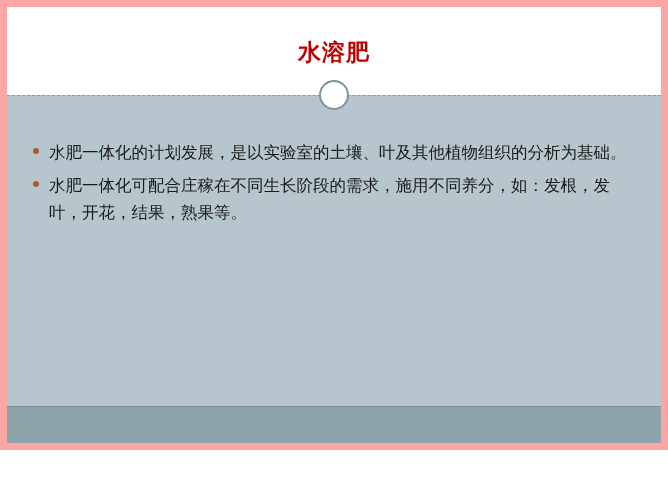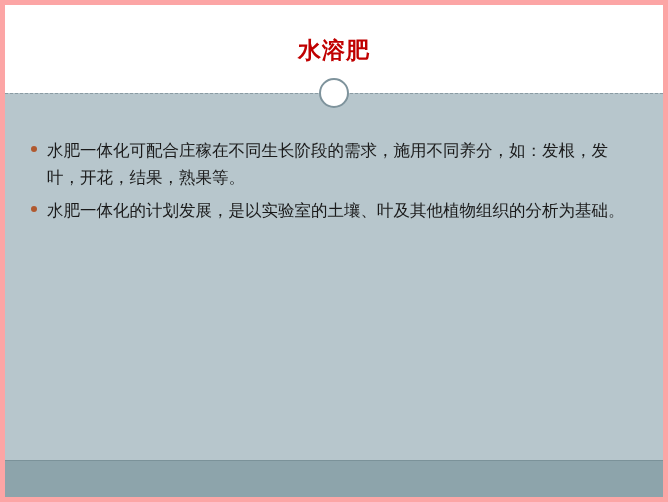--- a/index.html
+++ b/index.html
@@ -9,23 +9,23 @@
   body {
     width: 668px;
     height: 502px;
     background: #ffffff;
     font-family: "DejaVu Sans", "Liberation Sans", sans-serif;
     overflow: hidden;
   }
   .slide {
     position: relative;
     width: 668px;
-    height: 502px;
+    height: 450px;
     box-sizing: border-box;
-    border: 5px solid #fca5a5;
+    border: 7px solid #fca5a5;
     background: #bef264;
     overflow: hidden;
   }
   
   .title-band {
     position: absolute;
     left: 0;
     top: 0;
     width: 100%;
     height: 88px;
@@ -125,25 +125,25 @@
   <div class="body-panel"></div>
 
   <div class="divider"></div>
 
   <div class="circle-ornament"></div>
 
   <div class="content">
 
     <div class="bullet-row">
       <span class="bullet-dot"></span>
-      <span class="bullet-text">水肥一体化可配合庄稼在不同生长阶段的需求，施用不同养分，如：发根，发叶，开花，结果，熟果等。</span>
+      <span class="bullet-text">水肥一体化的计划发展，是以实验室的土壤、叶及其他植物组织的分析为基础。</span>
     </div>
 
     <div class="bullet-row">
       <span class="bullet-dot"></span>
-      <span class="bullet-text">水肥一体化的计划发展，是以实验室的土壤、叶及其他植物组织的分析为基础。</span>
+      <span class="bullet-text">水肥一体化可配合庄稼在不同生长阶段的需求，施用不同养分，如：发根，发叶，开花，结果，熟果等。</span>
     </div>
 
   </div>
 
   <div class="bottom-band"></div>
 
 </div>
 
 </body></html>

